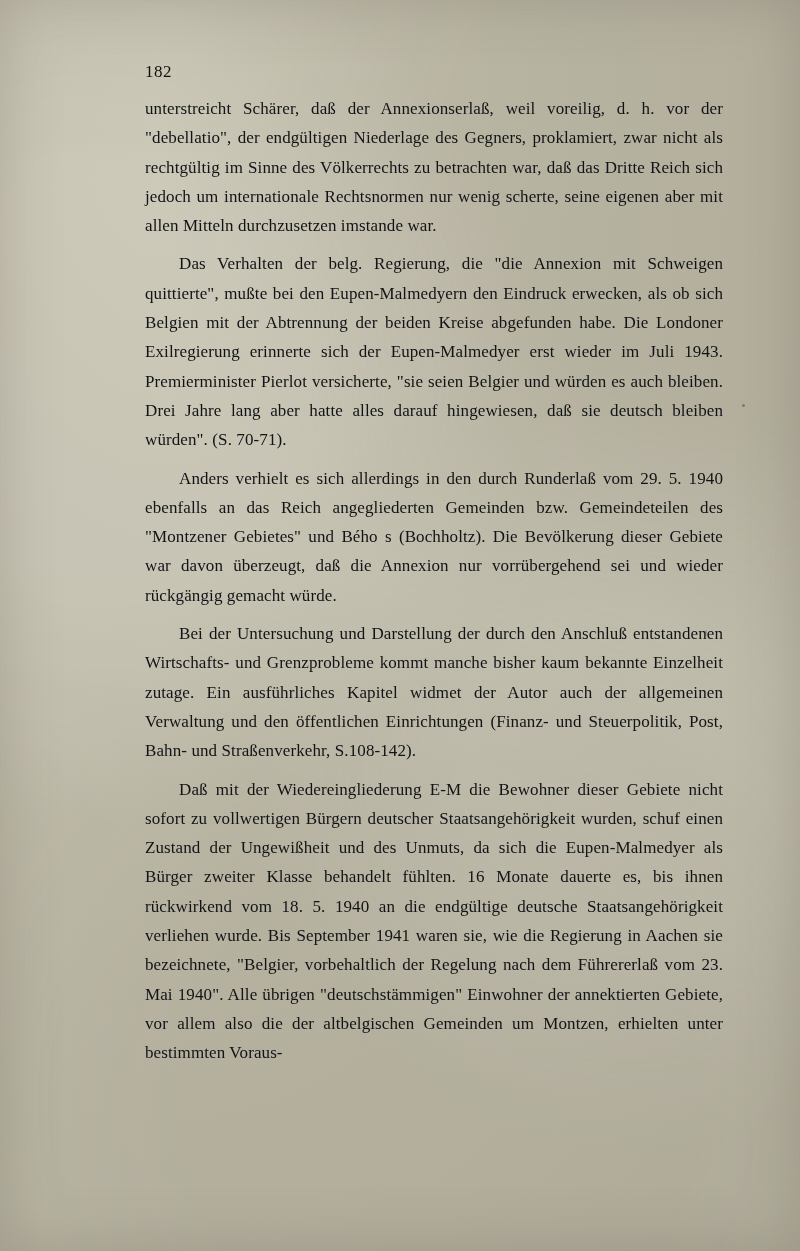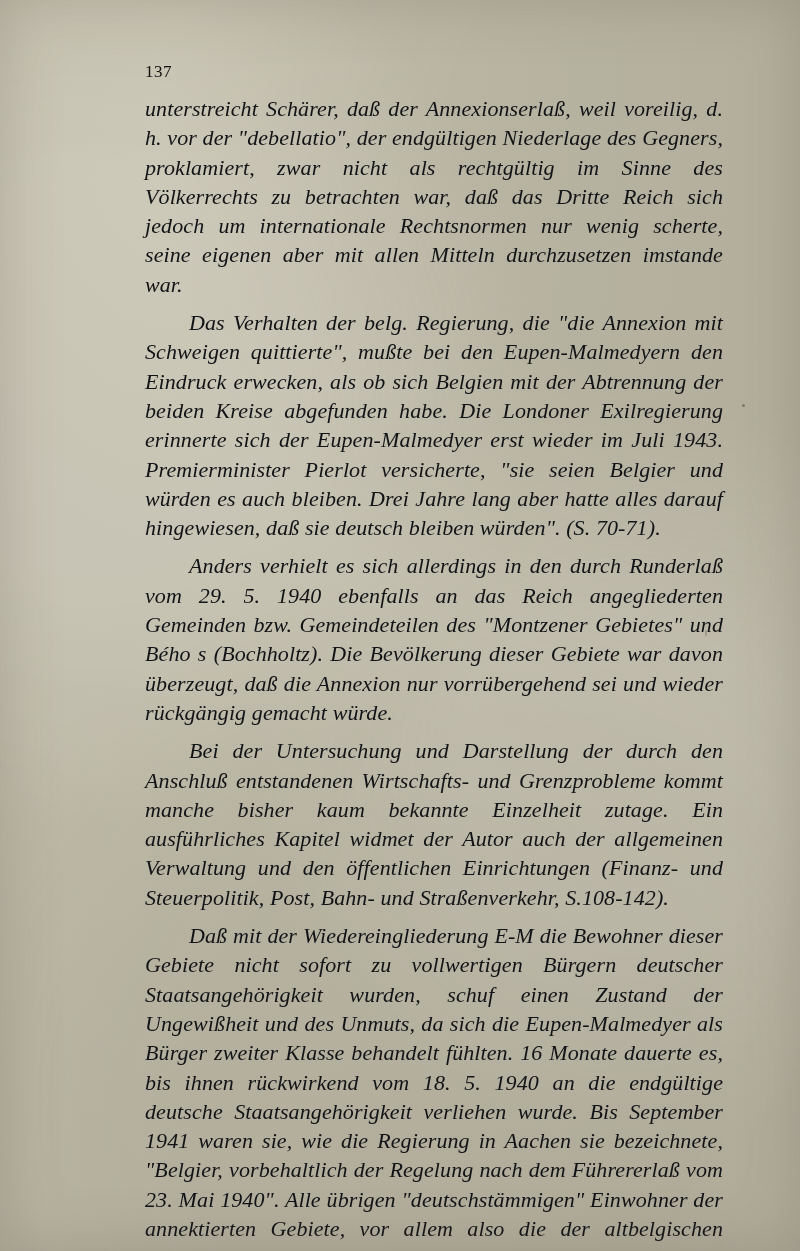--- a/index.html
+++ b/index.html
@@ -54,27 +54,26 @@
     color: #16171a;
   }
   .folio {
     font-size: 17px;
     letter-spacing: .5px;
     margin-bottom: 12px;
     color: #111;
   }
   p.para {
     margin: 0;
-    font-size: 22px;
+    font-size: 17px;
     line-height: 29.3px;
     text-align: justify;
     text-justify: inter-word;
     color: #121316;
     letter-spacing: .1px;
-    font-style: italic;
   }
   p.para.indent {
     text-indent: 2.0em;
   }
   p.para + p.para {
     margin-top: 9px;
   }
   
   .speck {
     position: absolute;
@@ -91,21 +90,21 @@
     box-shadow: inset 0 0 60px rgba(90,84,70,0.25);
   }
 </style>
 </head>
 <body>
 
 <div class="page">
   <div class="grain"></div>
 
   <div class="content">
-    <div class="folio">137</div>
+    <div class="folio">182</div>
 
     <p class="para">unterstreicht Schärer, daß der Annexionserlaß, weil voreilig, d. h. vor der "debellatio", der endgültigen Niederlage des Gegners, proklamiert, zwar nicht als rechtgültig im Sinne des Völkerrechts zu betrachten war, daß das Dritte Reich sich jedoch um internationale Rechtsnormen nur wenig scherte, seine eigenen aber mit allen Mitteln durchzusetzen imstande war.</p>
     <p class="para indent">Das Verhalten der belg. Regierung, die "die Annexion mit Schweigen quittierte", mußte bei den Eupen-Malmedyern den Eindruck erwecken, als ob sich Belgien mit der Abtrennung der beiden Kreise abgefunden habe. Die Londoner Exilregierung erinnerte sich der Eupen-Malmedyer erst wieder im Juli 1943. Premierminister Pierlot versicherte, "sie seien Belgier und würden es auch bleiben. Drei Jahre lang aber hatte alles darauf hingewiesen, daß sie deutsch bleiben würden". (S. 70-71).</p>
     <p class="para indent">Anders verhielt es sich allerdings in den durch Runderlaß vom 29. 5. 1940 ebenfalls an das Reich angegliederten Gemeinden bzw. Gemeindeteilen des "Montzener Gebietes" und Bého s (Bochholtz). Die Bevölkerung dieser Gebiete war davon überzeugt, daß die Annexion nur vorrübergehend sei und wieder rückgängig gemacht würde.</p>
     <p class="para indent">Bei der Untersuchung und Darstellung der durch den Anschluß entstandenen Wirtschafts- und Grenzprobleme kommt manche bisher kaum bekannte Einzelheit zutage. Ein ausführliches Kapitel widmet der Autor auch der allgemeinen Verwaltung und den öffentlichen Einrichtungen (Finanz- und Steuerpolitik, Post, Bahn- und Straßenverkehr, S.108-142).</p>
     <p class="para indent">Daß mit der Wiedereingliederung E-M die Bewohner dieser Gebiete nicht sofort zu vollwertigen Bürgern deutscher Staatsangehörigkeit wurden, schuf einen Zustand der Ungewißheit und des Unmuts, da sich die Eupen-Malmedyer als Bürger zweiter Klasse behandelt fühlten. 16 Monate dauerte es, bis ihnen rückwirkend vom 18. 5. 1940 an die endgültige deutsche Staatsangehörigkeit verliehen wurde. Bis September 1941 waren sie, wie die Regierung in Aachen sie bezeichnete, "Belgier, vorbehaltlich der Regelung nach dem Führererlaß vom 23. Mai 1940". Alle übrigen "deutschstämmigen" Einwohner der annektierten Gebiete, vor allem also die der altbelgischen Gemeinden um Montzen, erhielten unter bestimmten Voraus-</p>
   </div>
 
   <span class="speck s1"></span>
   <span class="speck s2"></span>

